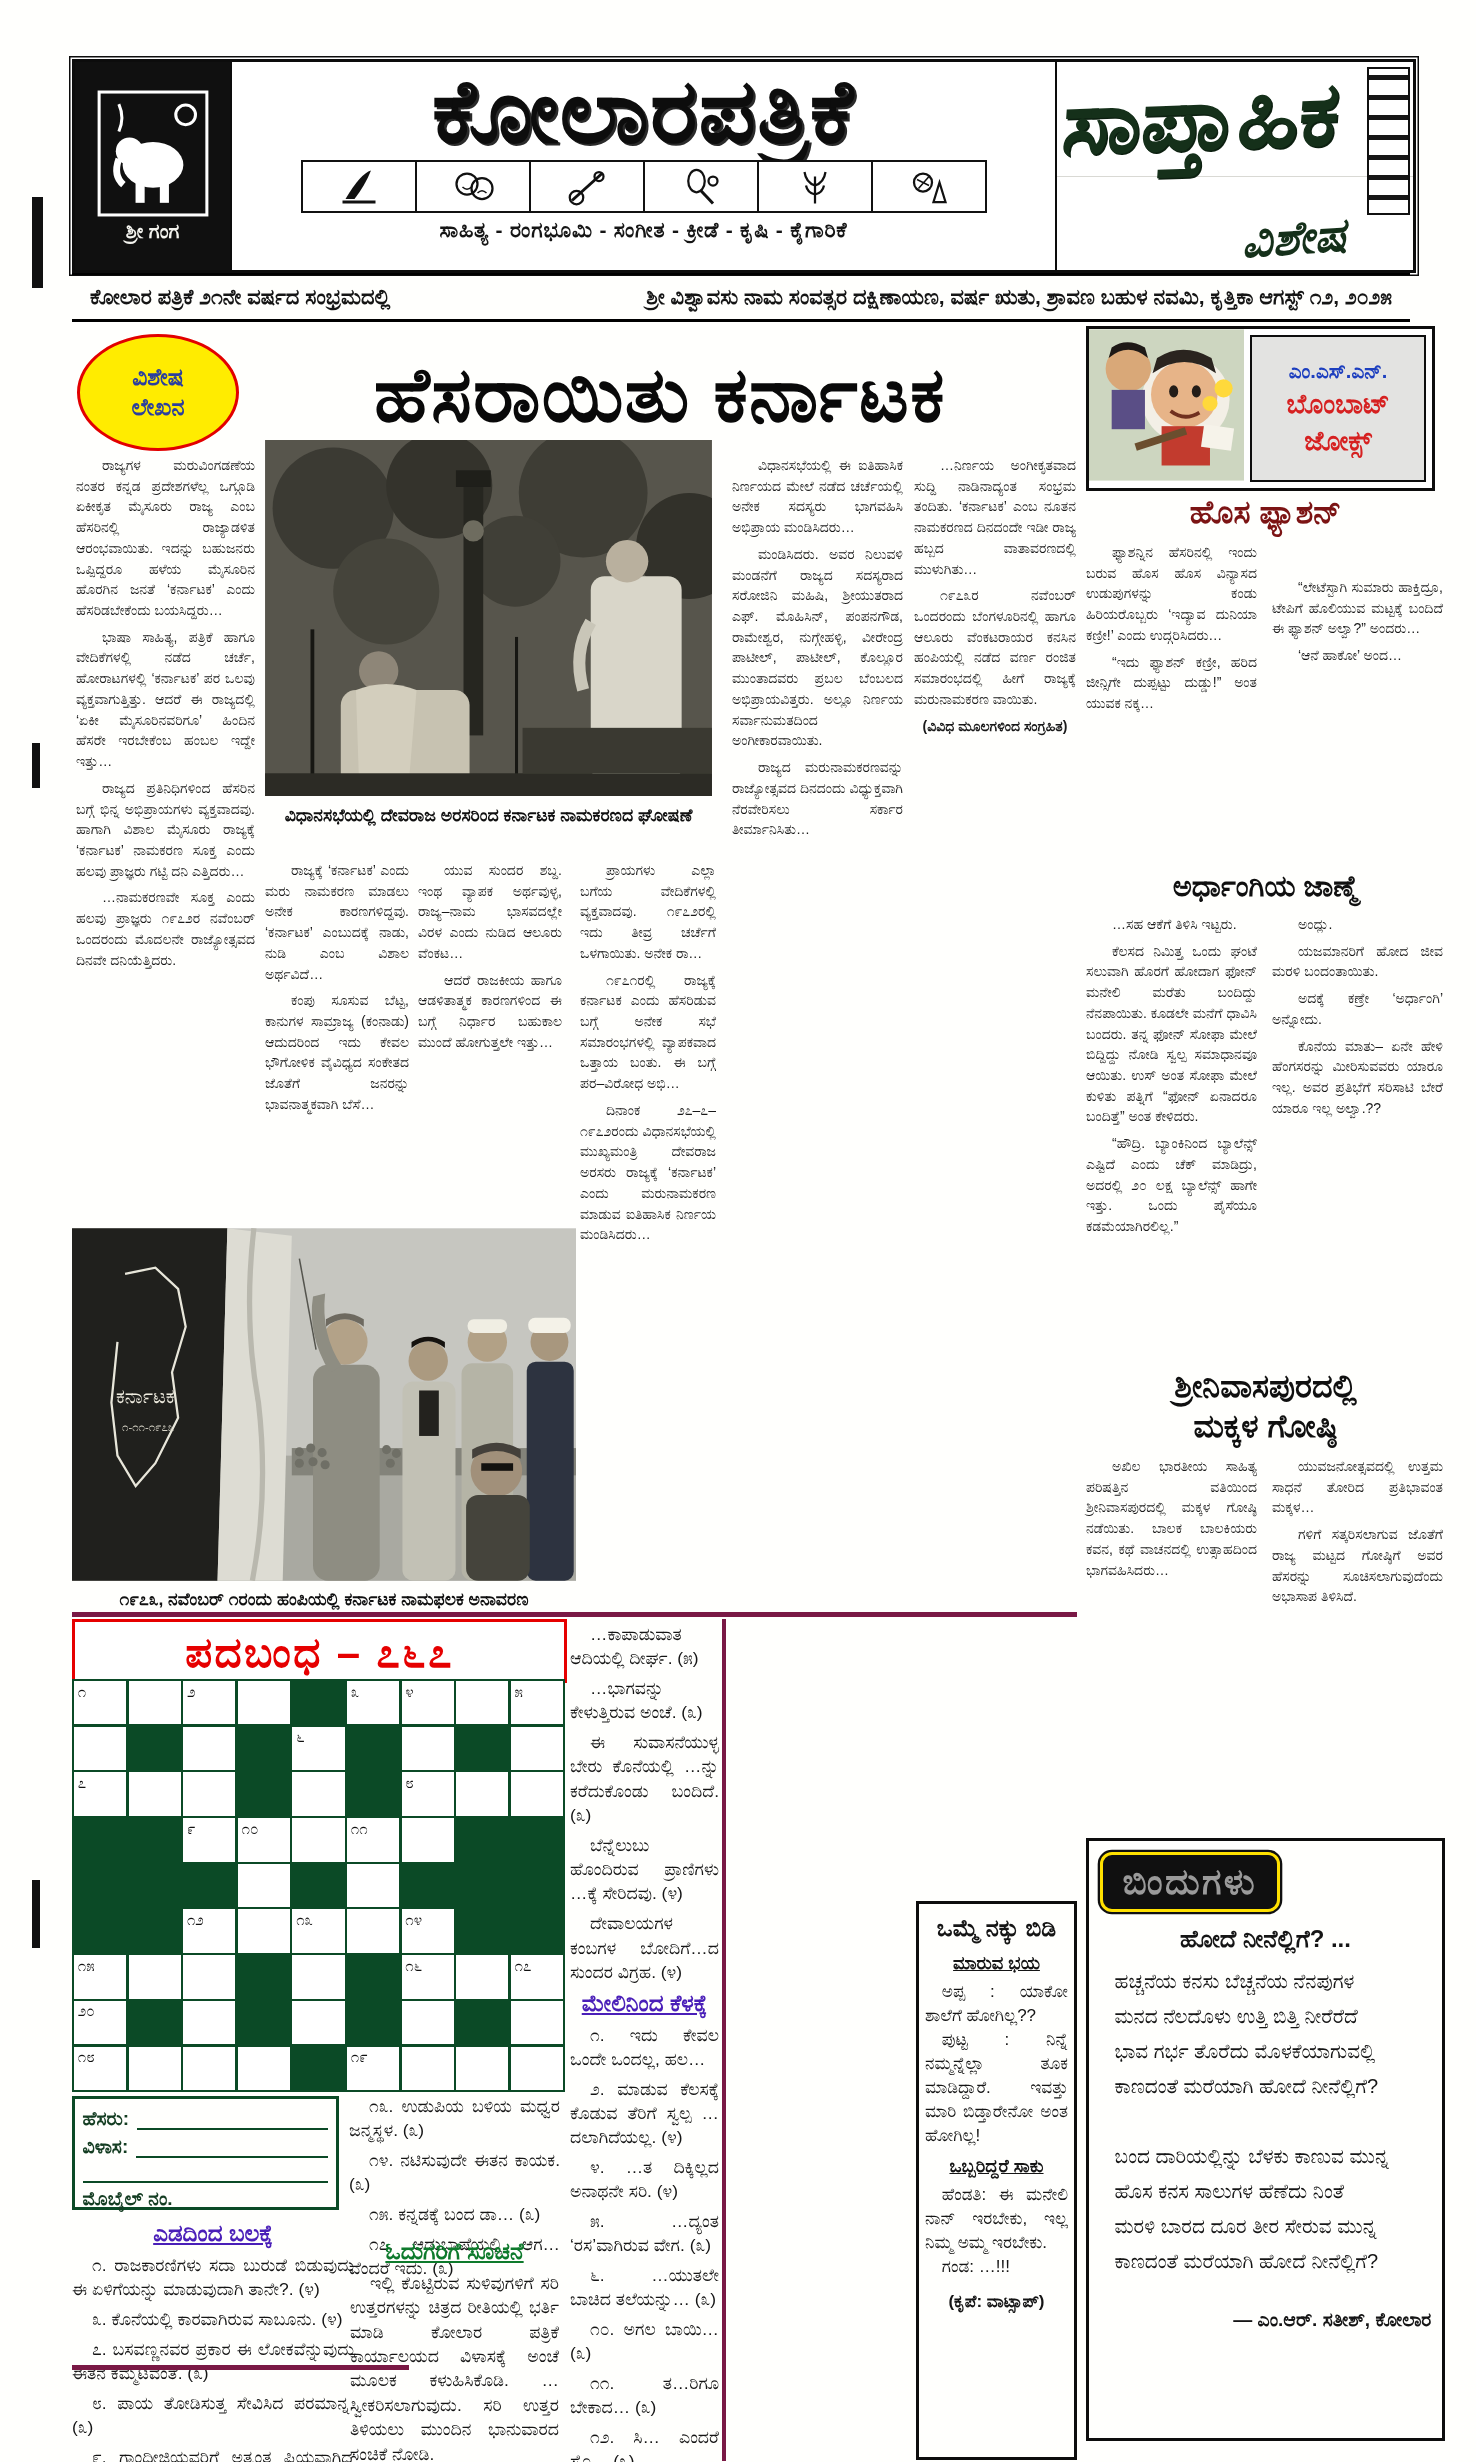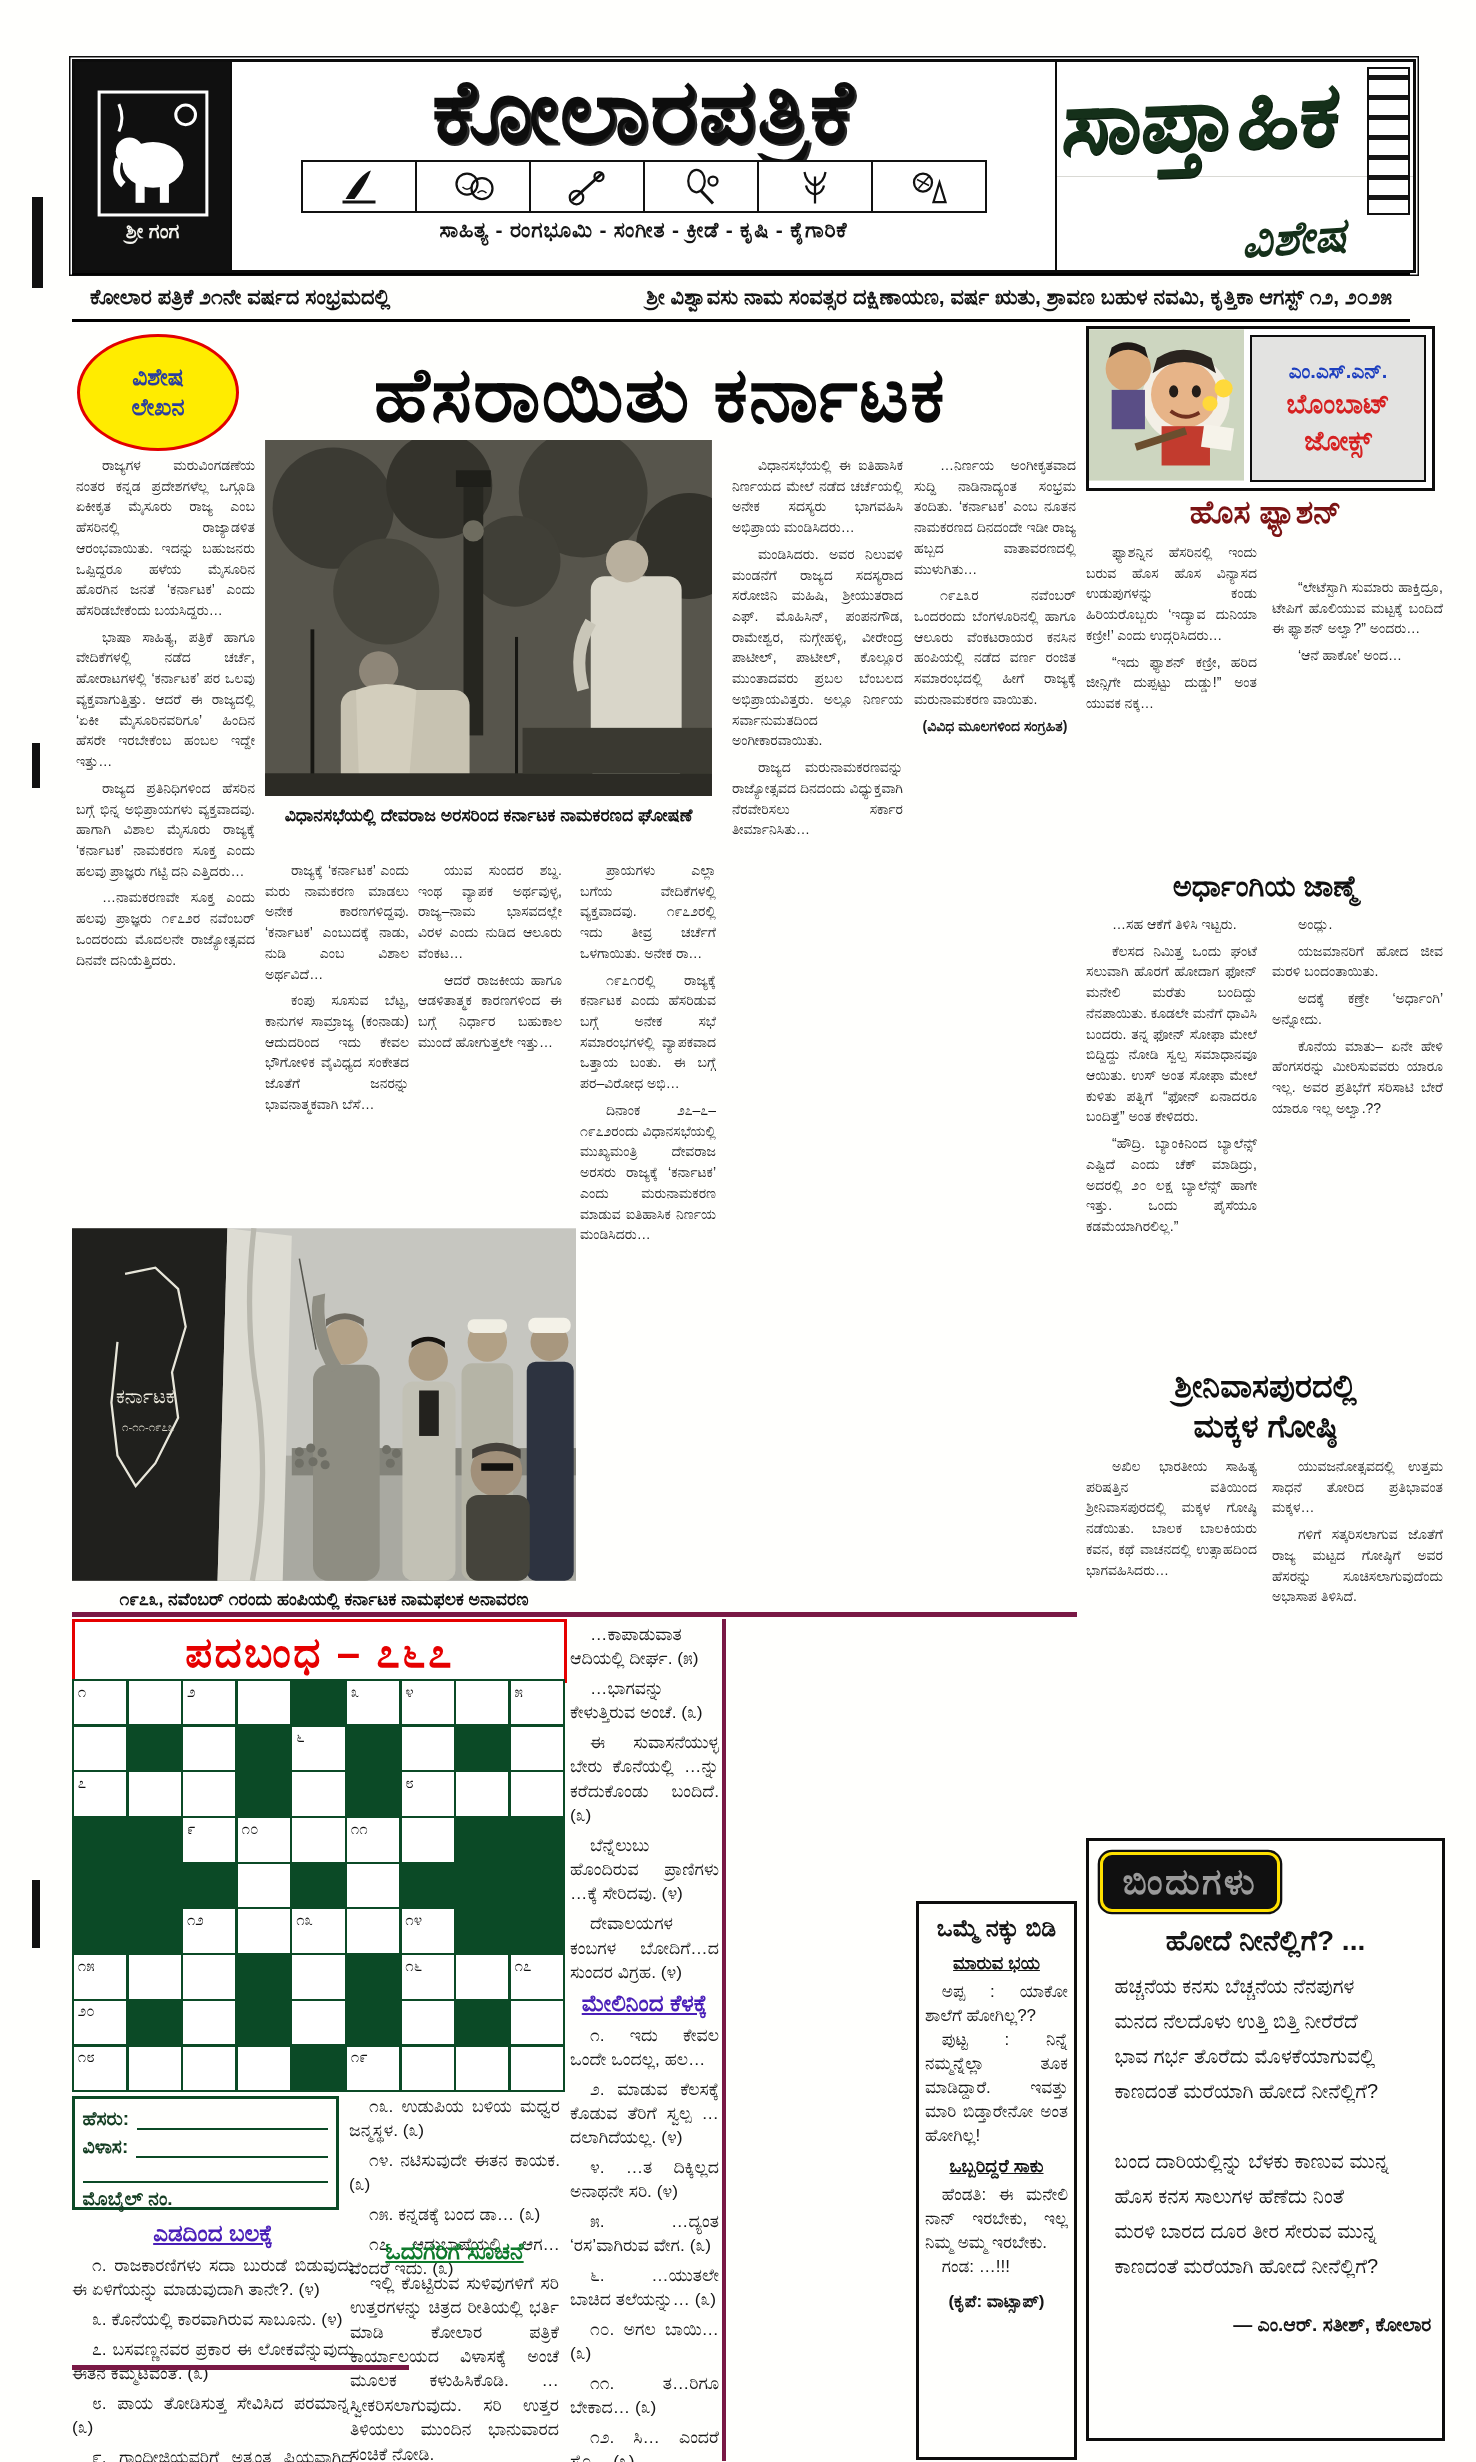--- a/index.html
+++ b/index.html
@@ -68,21 +68,21 @@
   .notice-head{font-size:23px;font-weight:900;color:#0e7a2c;text-decoration:underline;text-align:center;margin-bottom:6px;}
   
   .laugh-box{left:916px;top:1901px;width:161px;height:559px;border:3px solid #0d0d0d;box-sizing:border-box;
              padding:7.6px 6px;font-size:17px;line-height:1.42;text-align:justify;}
   .laugh-title{font-size:23.5px;font-weight:900;text-align:center;margin-bottom:3px;}
   .joke-head{font-weight:900;text-decoration:underline;text-align:center;font-size:18px;margin:6px 0 3px;}
   .bindu-box{left:1086px;top:1838px;width:359px;height:603px;border:3px solid #0d0d0d;box-sizing:border-box;padding:10.6px;}
   .bindu-title{display:inline-block;background:#101010;color:#9a9a9a;font-size:36px;font-weight:900;
                padding:6px 20px;border-radius:12px;border:3.8px solid #ffe100;box-shadow:0 0 0 2.3px #101010;
                letter-spacing:2.3px;}
-  .poem-title{font-size:28px;font-weight:900;text-align:center;margin:13.6px 0 10.6px;}
+  .poem-title{font-size:24px;font-weight:900;text-align:center;margin:13.6px 0 10.6px;}
   .poem-line{font-size:20px;line-height:1.75;text-align:left;padding-left:15px;}
   .signature{font-size:19px;font-weight:bold;text-align:right;}
   .scanmark{background:#111;}
 </style>
 </head>
 <body>
 
 <div class="page">
 
   <div class="abs scanmark" style="left:32px;top:197px;width:10.6px;height:91px;"></div>

